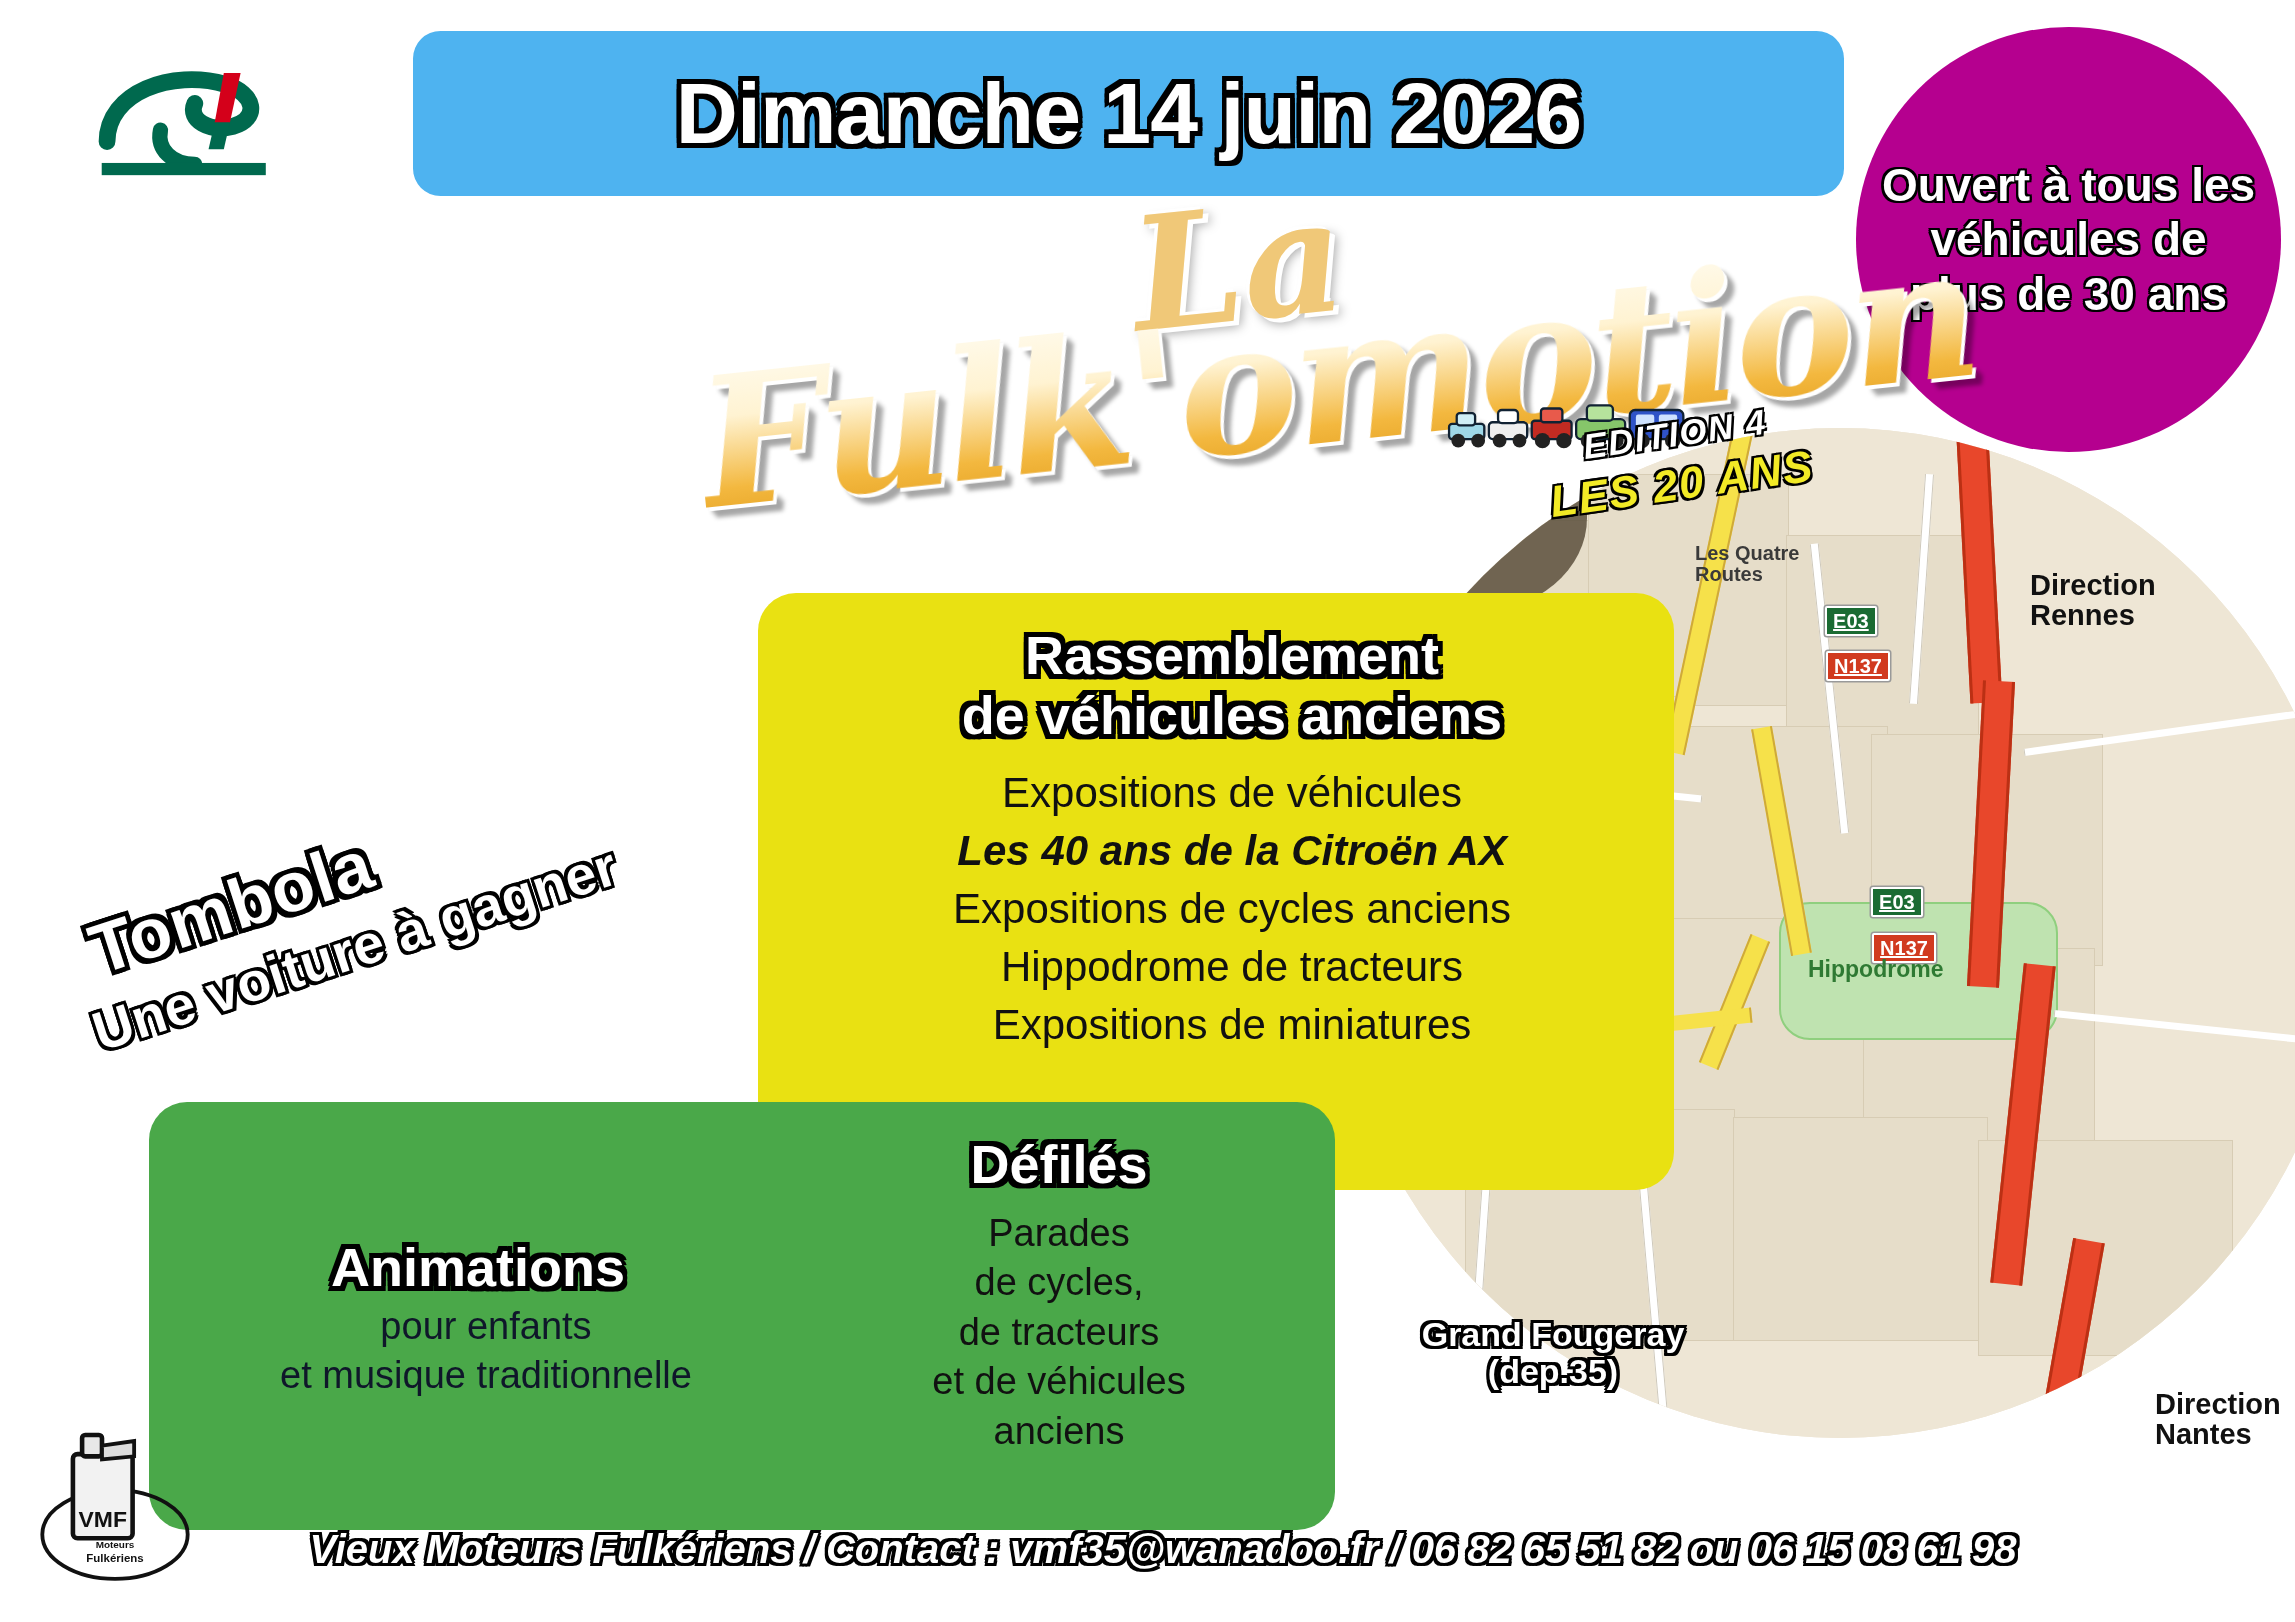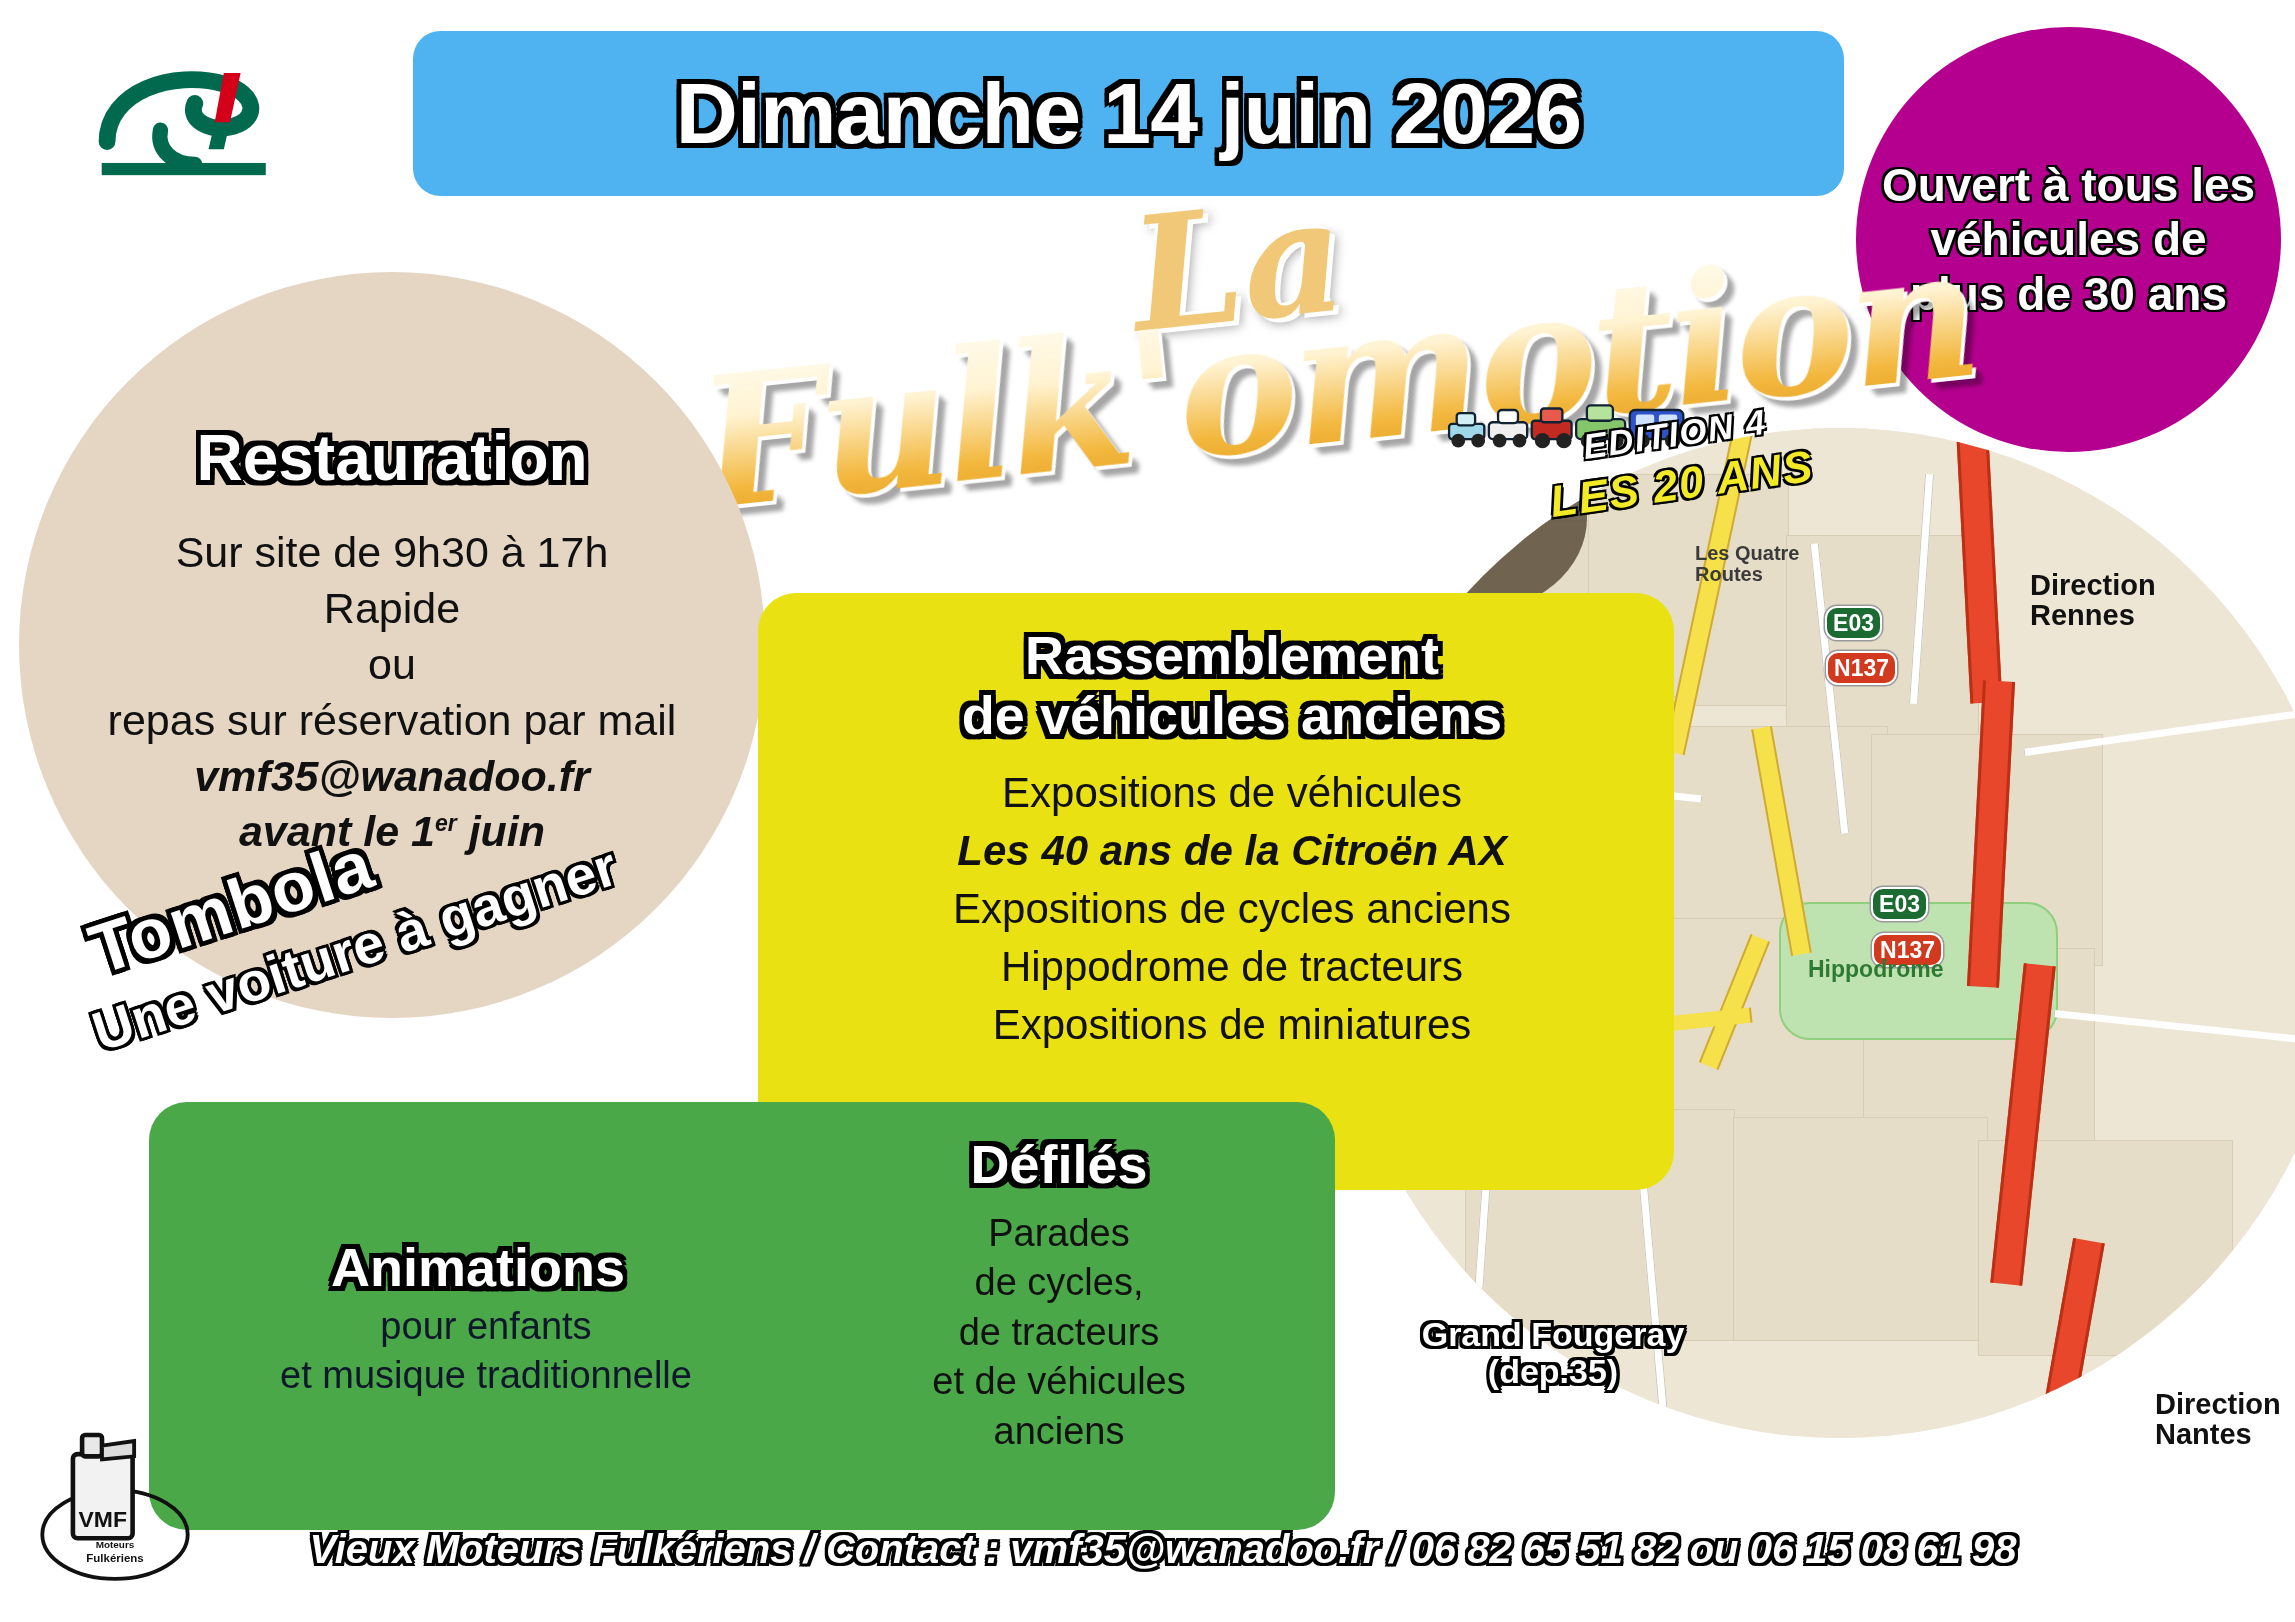--- a/index.html
+++ b/index.html
@@ -86,29 +86,30 @@
     border-right: 2.3px solid #cfa93a;
   }
   .road-white {
     position: absolute;
     background: #ffffff;
     border-left: 1.5px solid #cfc9bb;
     border-right: 1.5px solid #cfc9bb;
   }
   .shield {
     position: absolute;
-    font-size: 23px;
+    font-size: 20px;
     font-weight: bold;
     color: #ffffff;
     background: #d13a1f;
     border: 2.3px solid #ffffff;
-    border-radius: 12px;
+    border-radius: 2px;
     padding: 1.5px 6.1px;
     box-shadow: 0 0 0 1.5px #999;
     font-family: "Liberation Sans", sans-serif;
+    text-decoration: underline;
   }
   .shield.green { background: #1b6b33; }
   .shield.yellow { background: #f6e14a; color: #333; }
   .map-label {
     position: absolute;
     font-size: 20px;
     font-weight: bold;
     color: #3a3a3a;
     font-family: "Liberation Sans", sans-serif;
   }
@@ -562,31 +563,20 @@
           <circle cx="296" cy="70" r="10" fill="#222"></circle>
       </g>
     </svg>
 
     <div class="title-edition">
       <div class="e1">EDITION 4</div>
       <div class="e2">LES 20 ANS</div>
     </div>
   </div>
 
-  <div class="beige-circle">
-    <div class="resto-title outline-white">Restauration</div>
-    <div class="resto-lines">
-      <div>Sur site de 9h30 à 17h</div>
-      <div>Rapide</div>
-      <div>ou</div>
-      <div>repas sur réservation par mail</div>
-      <div class="mail">vmf35@wanadoo.fr</div>
-      <div class="avant"><span>avant le 1</span><sup>er</sup><span> juin</span></div>
-    </div>
-  </div>
 
   <div class="tombola">
     <div class="t1 outline-white">Tombola</div>
     <div class="t2 outline-white-sm">Une voiture à gagner</div>
   </div>
 
   <div class="yellow-panel">
     <div class="yellow-title">
       <span class="outline-white">Rassemblement</span><br>
       <span class="outline-white">de véhicules anciens</span>

